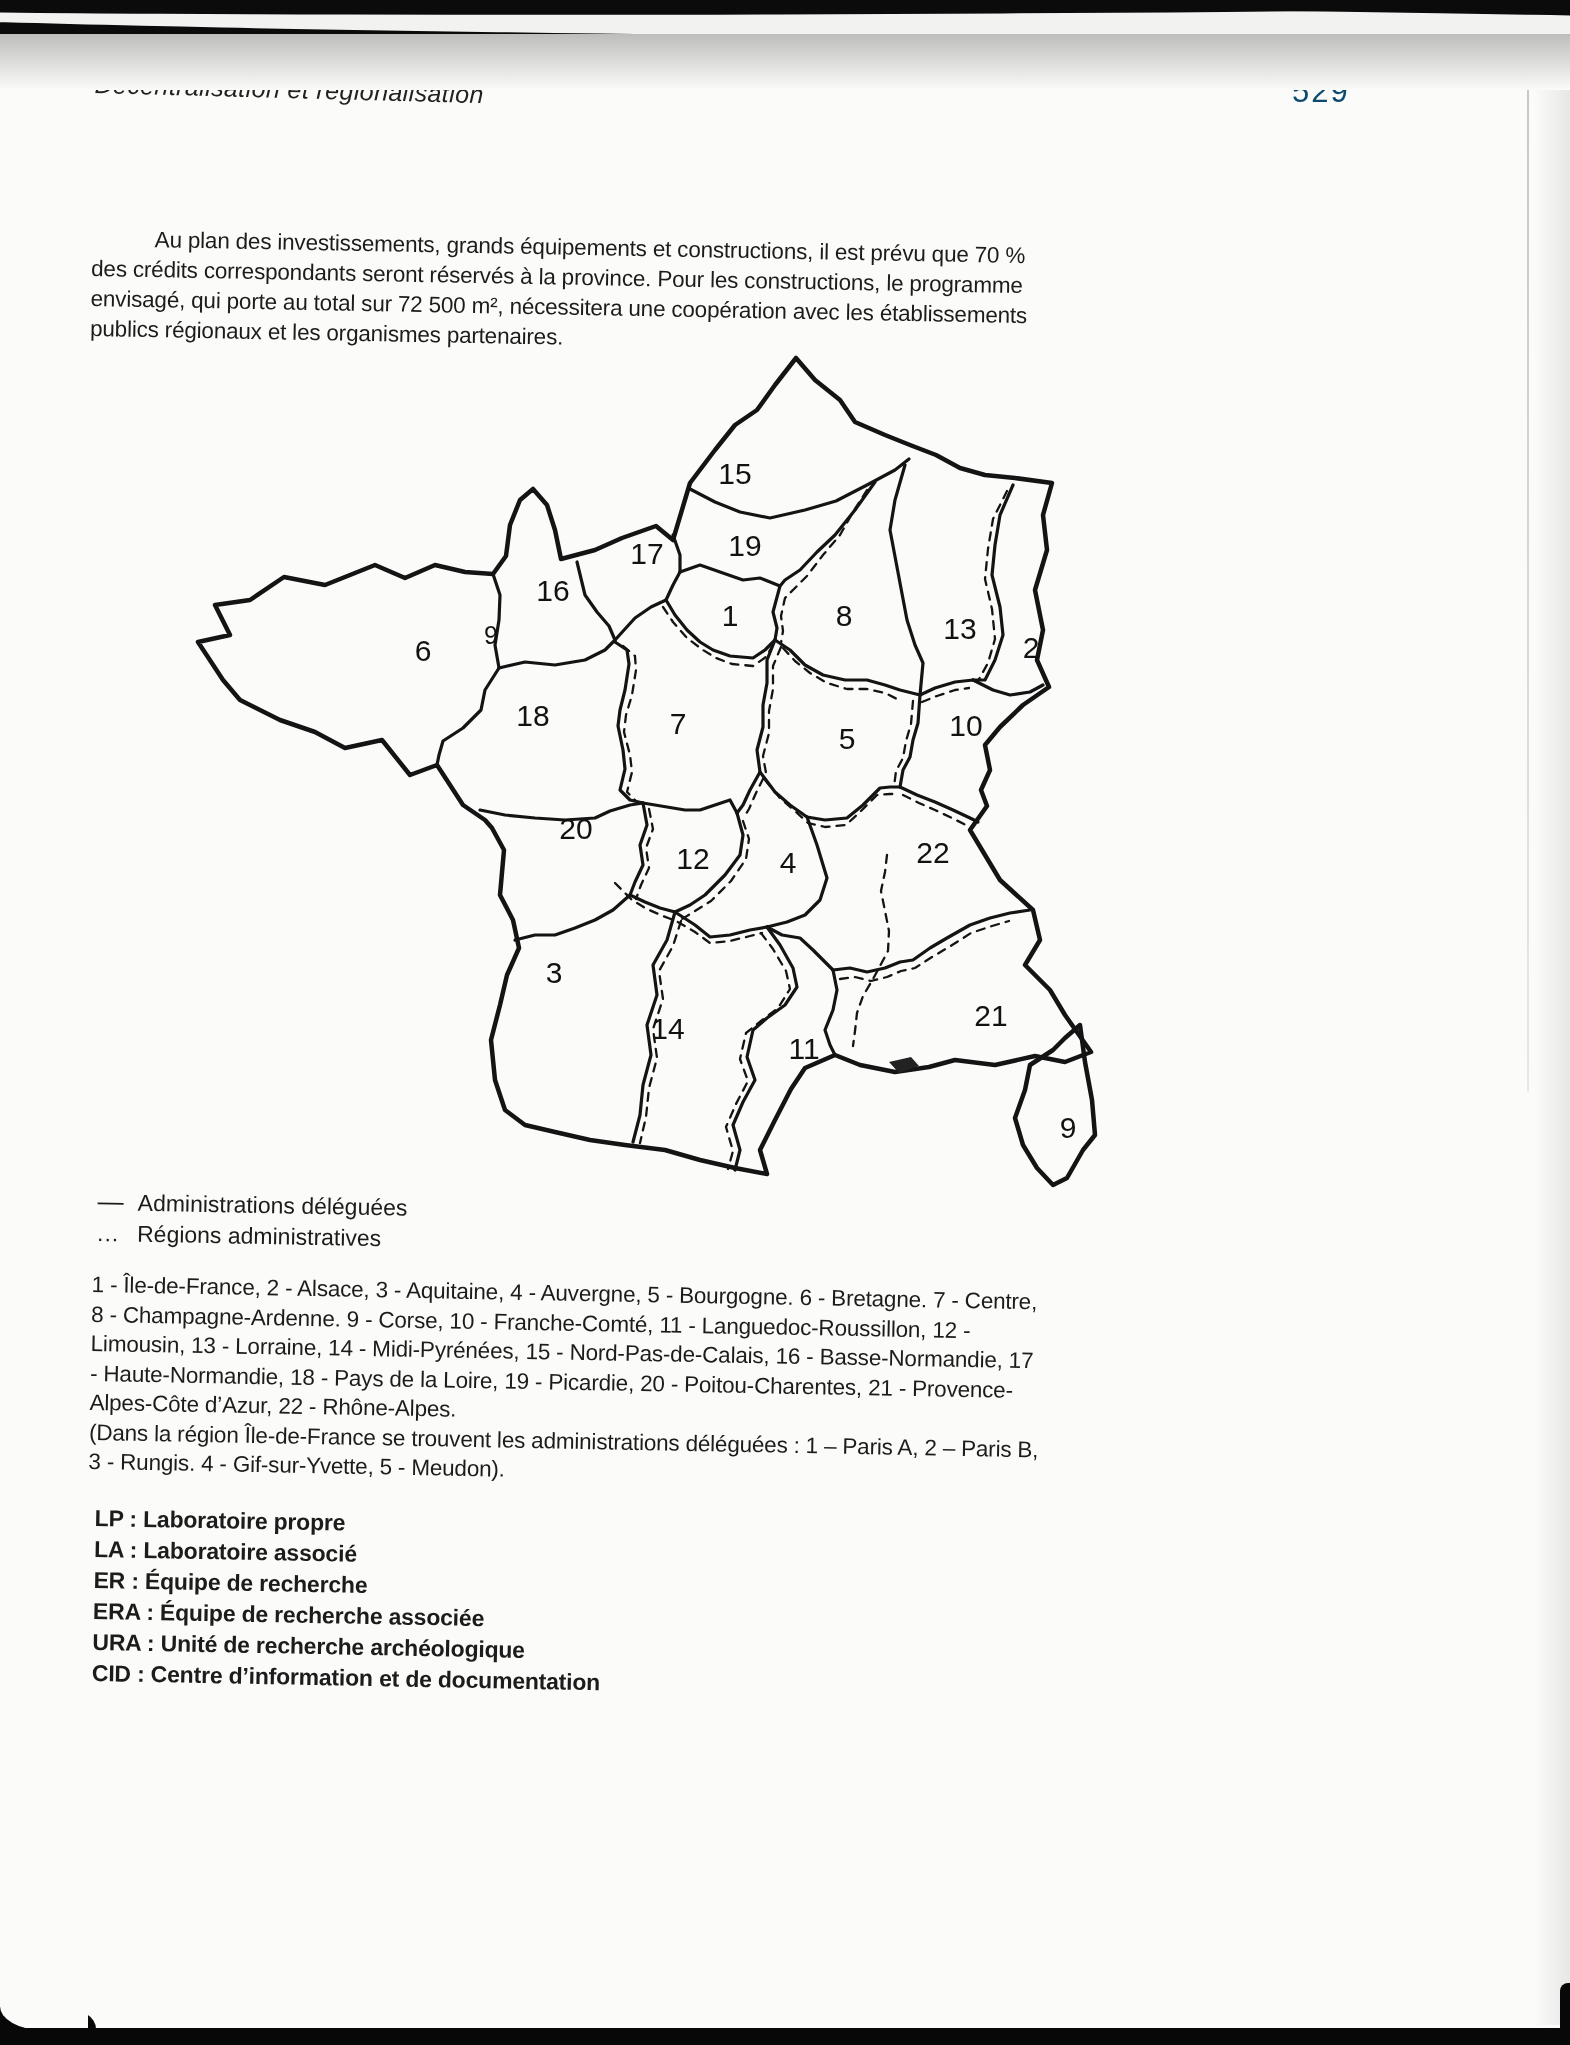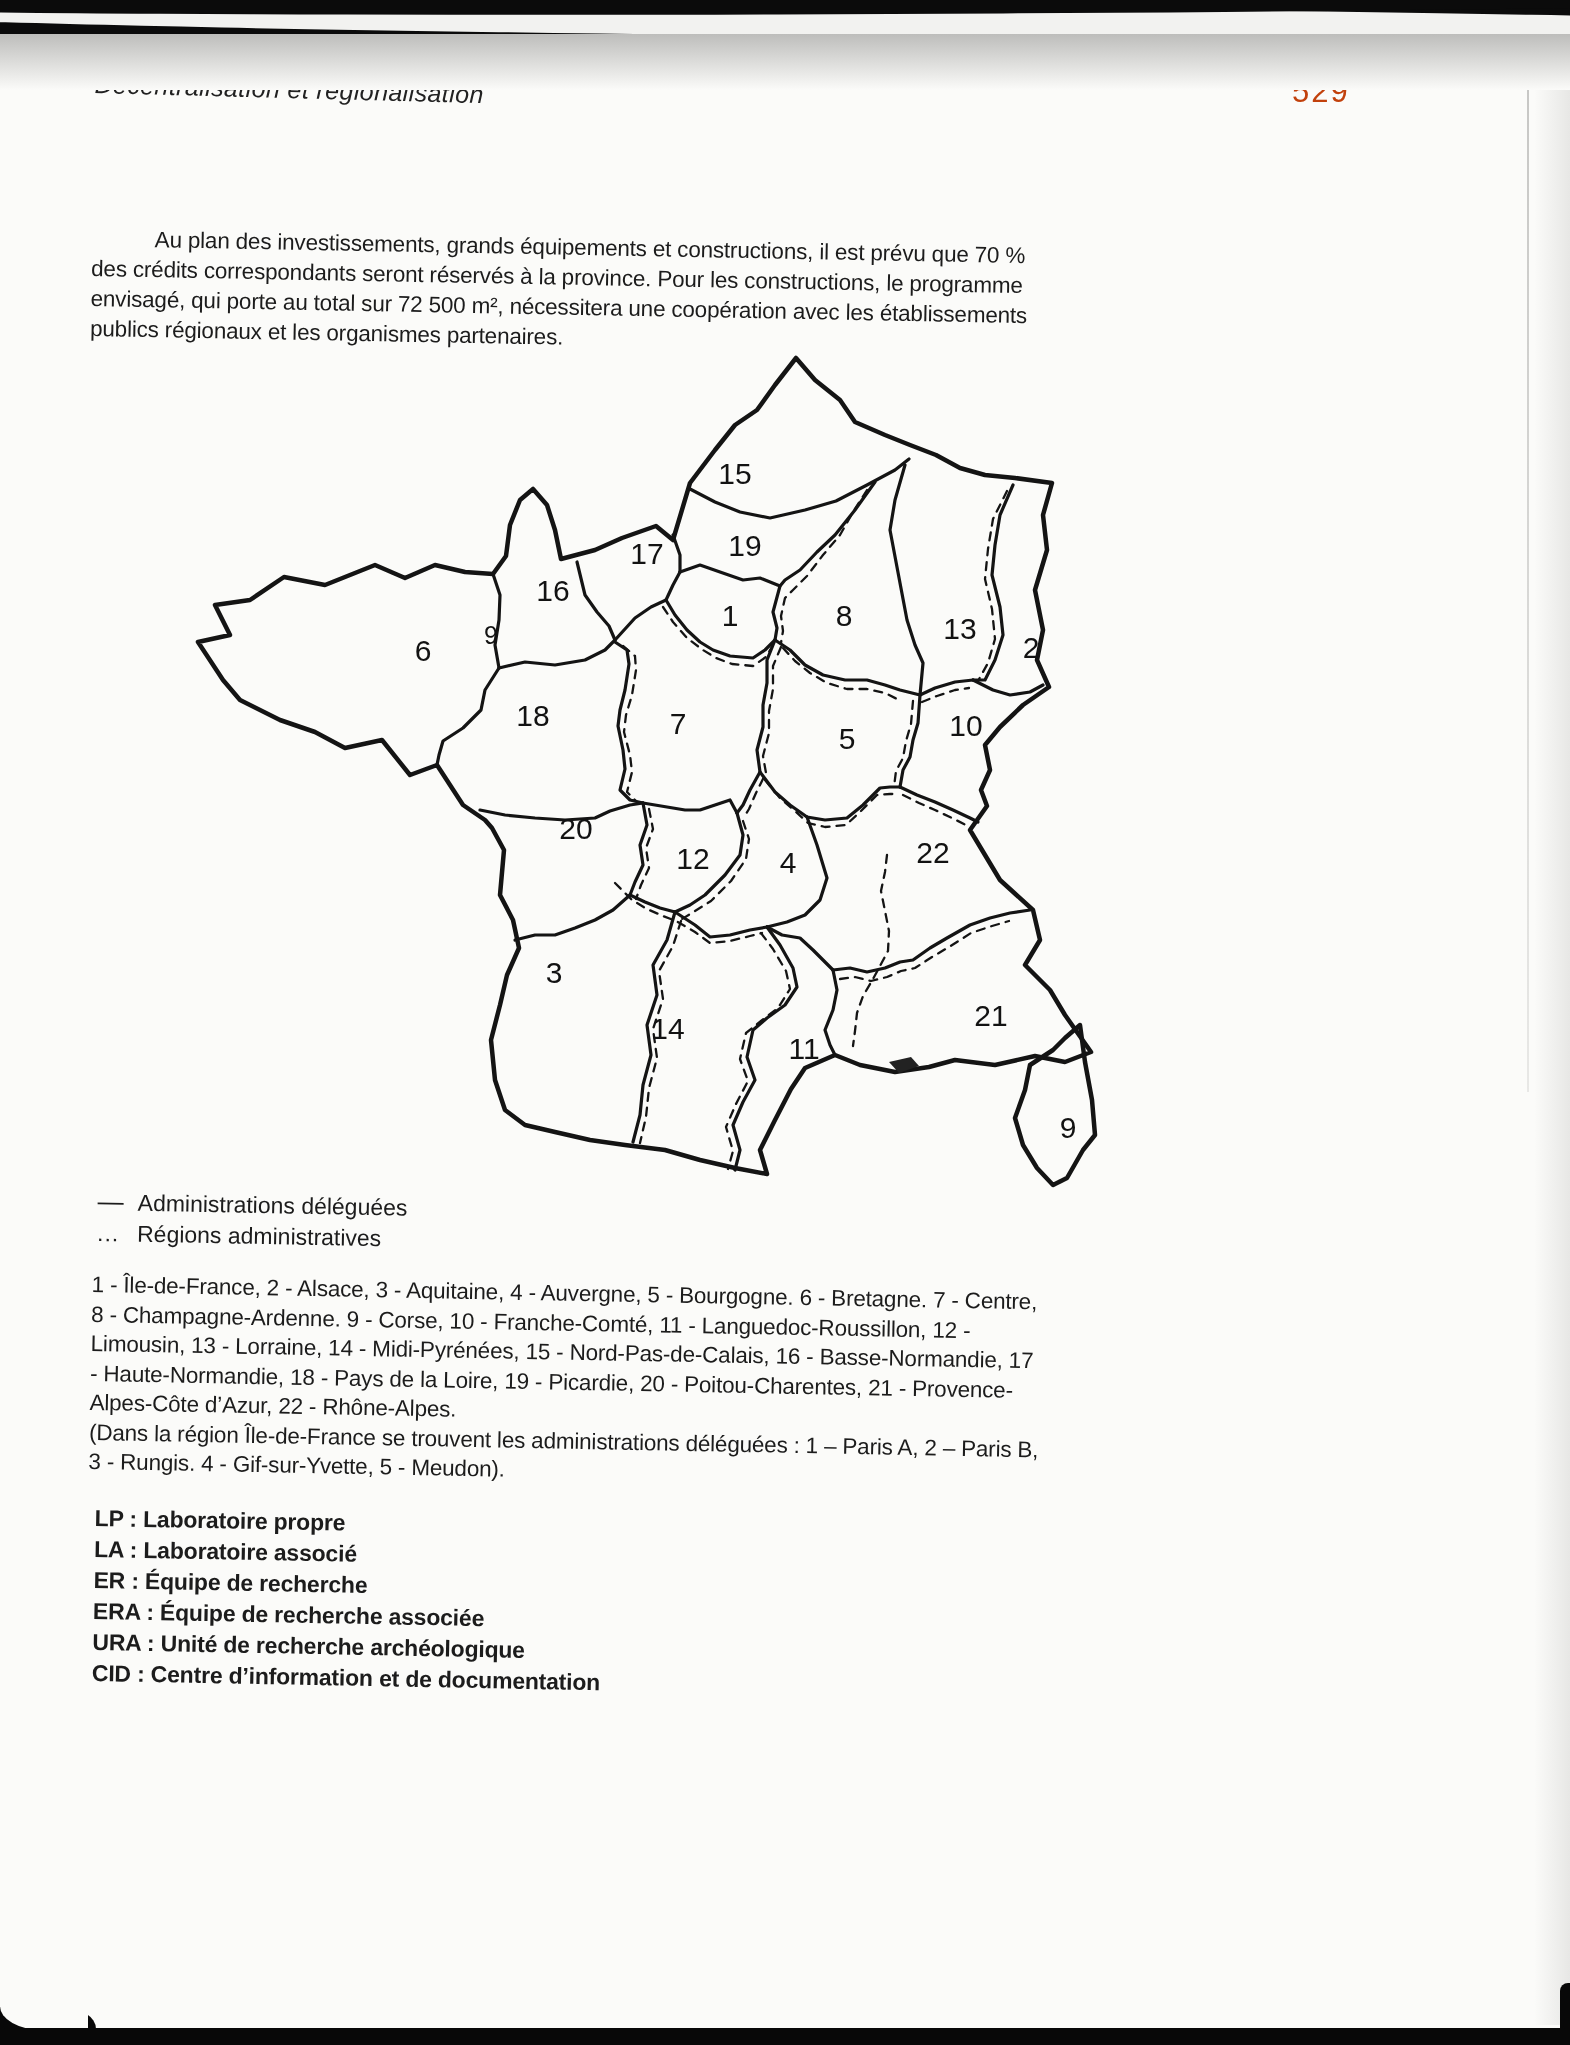--- a/index.html
+++ b/index.html
@@ -22,21 +22,21 @@
   .page-edge-line{position:absolute;left:1527px;top:42px;height:1050px;width:2px;background:linear-gradient(#9a9a98,#d8d8d6);opacity:.55;z-index:3;}
   .right-shade{position:absolute;right:0;top:30px;bottom:20px;width:36px;background:linear-gradient(to right,rgba(255,255,255,0),rgba(110,110,108,.14));z-index:3;}
 
   .tilt{transform:rotate(1.05deg);transform-origin:0 0;}
 
   .header-title{
     position:absolute;left:95px;top:70px;
     font-style:italic;font-size:25px;letter-spacing:.4px;color:#222;
     transform:rotate(1.5deg);transform-origin:0 0;white-space:nowrap;
   }
-  .page-number{position:absolute;left:1292px;top:74px;font-size:31px;letter-spacing:2px;color:#c2410c;}
+  .page-number{position:absolute;left:1292px;top:74px;font-size:31px;letter-spacing:2px;color:#0c4a6e;}
 
   .para{position:absolute;left:92px;top:224px;width:1010px;font-size:22.5px;letter-spacing:-.2px;line-height:30px;}
   .para .pline{white-space:nowrap;}
   .para .indent{padding-left:63px;}
 
   .map-wrap{position:absolute;left:195px;top:350px;width:940px;height:865px;}
   .map-num{font-family:"Liberation Sans", sans-serif;font-size:30px;fill:#121212;text-anchor:middle;}
   .map-num.small{font-size:25px;}
 
   .legend{position:absolute;left:98px;top:1186px;font-size:23px;line-height:31px;}

